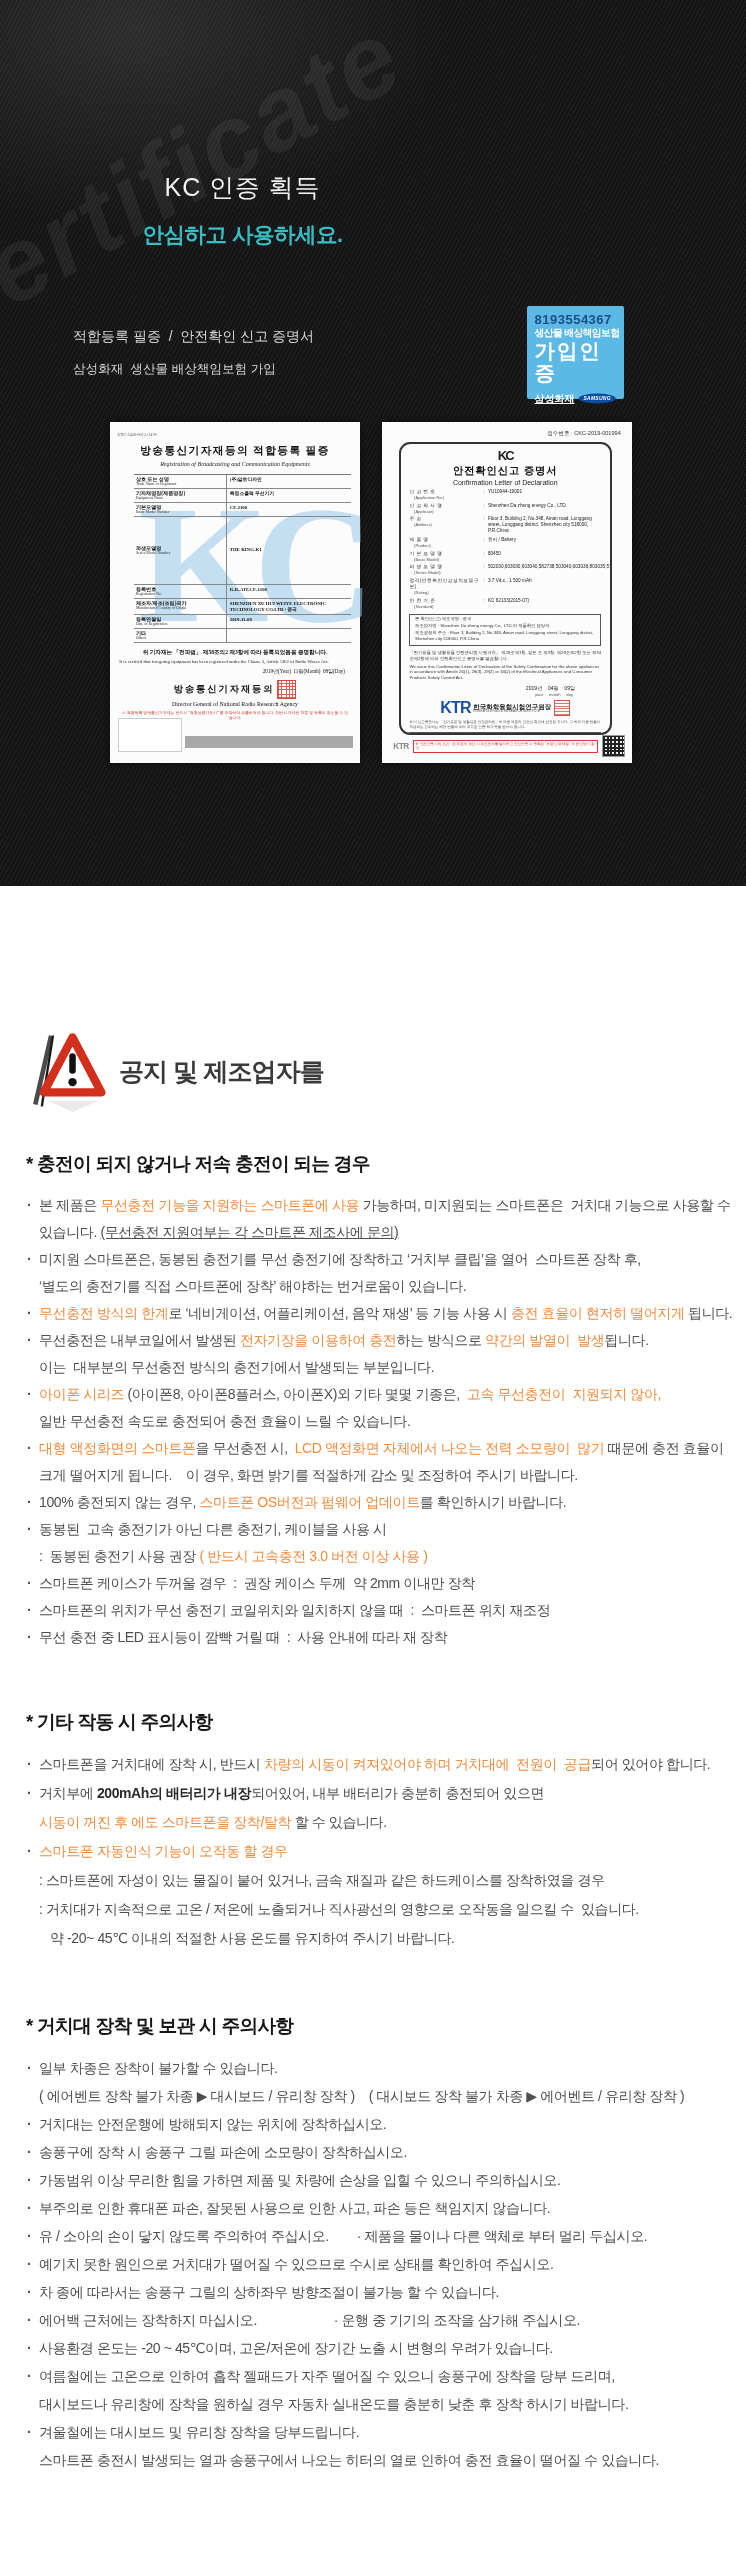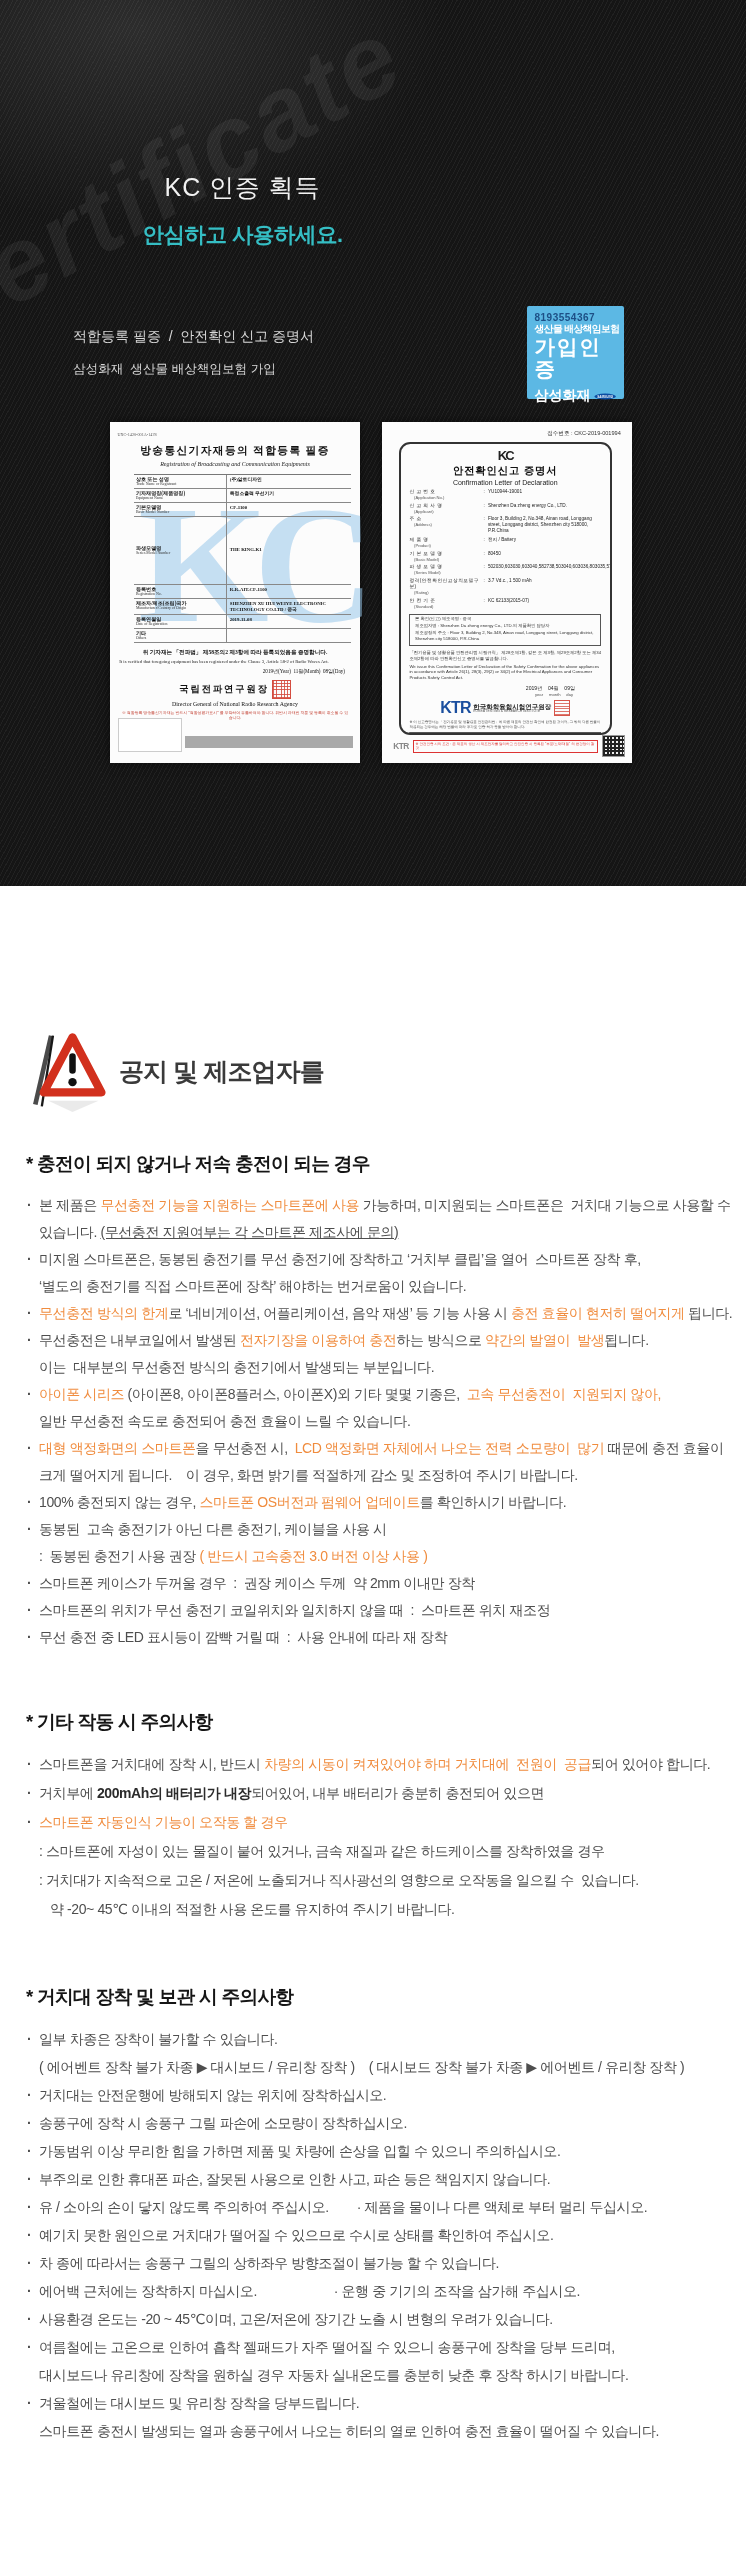--- a/index.html
+++ b/index.html
@@ -14,25 +14,25 @@
       repeating-linear-gradient(118deg, rgba(255,255,255,0.05) 0px, rgba(255,255,255,0.05) 0.9px, transparent 0.9px, transparent 3.7px);}
   .watermark{position:absolute;left:-45px;top:250px;font-size:104px;font-weight:bold;font-style:italic;
     color:rgba(255,255,255,0.06);transform:rotate(-30deg);transform-origin:left bottom;letter-spacing:2.8px;white-space:nowrap;}
   .hero-title{position:absolute;top:171px;left:0;width:485px;text-align:center;color:#f2f2f2;font-size:25px;font-weight:400;letter-spacing:0.9px;}
   .hero-sub{position:absolute;top:220px;left:0;width:485px;text-align:center;color:#35bec4;font-size:21.5px;font-weight:bold;letter-spacing:-0.5px;}
   .hero-line1{position:absolute;left:73px;top:328px;color:#d8d8d8;font-size:14px;white-space:pre;}
   .hero-line2{position:absolute;left:73px;top:361px;color:#d8d8d8;font-size:12.6px;white-space:pre;}
 
   .badge{position:absolute;left:527px;top:306px;width:97px;height:93px;background:#5cb8e4;border-radius:1.9px;
     padding:5.6px 7.5px;box-sizing:border-box;}
-  .badge-num{color:#1d4f86;font-size:10px;font-weight:bold;letter-spacing:0.5px;}
+  .badge-num{color:#1d4f86;font-size:13px;font-weight:bold;letter-spacing:0.5px;}
   .badge-l1{color:#fff;font-size:9.8px;font-weight:bold;margin-top:0;letter-spacing:-0.6px;white-space:nowrap;}
   .badge-l2{color:#fff;font-size:20.5px;font-weight:bold;letter-spacing:1.9px;margin-top:0.9px;line-height:1.05;}
   .badge-bottom{display:flex;align-items:center;gap:3.7px;margin-top:7.5px;}
-  .badge-co{color:#fff;font-size:14px;font-weight:bold;white-space:nowrap;}
+  .badge-co{color:#fff;font-size:10px;font-weight:bold;white-space:nowrap;text-decoration:underline;}
 
   
   .paper{position:absolute;top:422px;width:250px;height:341px;background:#fcfcfc;box-shadow:0 0 9.3px rgba(0,0,0,0.55);}
   .paper.pleft{left:110px;} .paper.pright{left:382px;}
   .serif{font-family:"Liberation Serif","DejaVu Serif",serif;}
 
   .lp-docno{position:absolute;left:7.5px;top:10.3px;font-size:4.2px;color:#555;}
   .lp-title{margin:22.4px 5.6px 0;text-align:center;font-weight:bold;font-size:10.7px;letter-spacing:1.4px;color:#111;position:relative;z-index:2;}
   .lp-sub{text-align:center;font-style:italic;font-size:6px;color:#222;margin-top:2.8px;position:relative;z-index:2;}
   .lp-kc{position:absolute;left:28px;top:58px;font-size:168px;line-height:1;font-weight:bold;letter-spacing:-15px;
@@ -192,21 +192,21 @@
               <div class="ck1">기타</div>
               <div class="ck2">Others</div>
             </div>
             <div class="cv"></div>
           </div>
         </div>
       <div class="lp-stmt">위 기자재는 「전파법」 제58조의2 제3항에 따라 등록되었음을 증명합니다.</div>
       <div class="lp-stmt-en">It is verified that foregoing equipment has been registered under the Clause 3, Article 58-2 of Radio Waves Act.</div>
       <div class="lp-date">2019년(Year)  11월(Month)  08일(Day)</div>
       <div class="lp-signrow">
-        <span class="lp-signer">국립전파연구원장</span><span class="seal"></span>
+        <span class="lp-signer">방송통신기자재등의</span><span class="seal"></span>
       </div>
       <div class="lp-signer-en">Director General of National Radio Research Agency</div>
       <div class="lp-note">※ 적합등록 방송통신기자재는 반드시 “적합성평가표시” 를 부착하여 유통하여야 합니다. 위반시 과태료 처분 및 등록이 취소될 수 있습니다.</div>
       <div class="lp-box"></div>
       <div class="lp-bar"></div>
     </div>
 
     <div class="paper pright">
       <div class="rp-receipt">접수번호 : CKC-2019-001994</div>
       <div class="rp-border">
@@ -343,20 +343,21 @@
             <div class="line b"><span>스마트폰 케이스가 두꺼울 경우  :  권장 케이스 두께  약 2mm 이내만 장착</span></div>
             <div class="line b"><span>스마트폰의 위치가 무선 충전기 코일위치와 일치하지 않을 때  :  스마트폰 위치 재조정</span></div>
             <div class="line b"><span>무선 충전 중 LED 표시등이 깜빡 거릴 때  :  사용 안내에 따라 재 장착</span></div>
           </div>
         </div>
         <div class="sec s2">
           <div class="sec-title">* 기타 작동 시 주의사항</div>
           <div class="lines">
             <div class="line b"><span>스마트폰을 거치대에 장착 시, 반드시 </span><span class="hl">차량의 시동이 켜져있어야 하며 거치대에  전원이  공급</span><span>되어 있어야 합니다.</span></div>
             <div class="line b"><span>거치부에 </span><span class="bd">200mAh의 배터리가 내장</span><span>되어있어, 내부 배터리가 충분히 충전되어 있으면</span></div>
+            <div class="line"><span class="hl">시동이 꺼진 후 에도 스마트폰을 장착/탈착</span><span> 할 수 있습니다.</span></div>
             <div class="line b"><span class="hl">스마트폰 자동인식 기능이 오작동 할 경우</span></div>
             <div class="line"><span>: 스마트폰에 자성이 있는 물질이 붙어 있거나, 금속 재질과 같은 하드케이스를 장착하였을 경우</span></div>
             <div class="line"><span>: 거치대가 지속적으로 고온 / 저온에 노출되거나 직사광선의 영향으로 오작동을 일으킬 수  있습니다.</span></div>
             <div class="line i2"><span>약 -20~ 45℃ 이내의 적절한 사용 온도를 유지하여 주시기 바랍니다.</span></div>
           </div>
         </div>
         <div class="sec s3">
           <div class="sec-title">* 거치대 장착 및 보관 시 주의사항</div>
           <div class="lines">
             <div class="line b"><span>일부 차종은 장착이 불가할 수 있습니다.</span></div>

